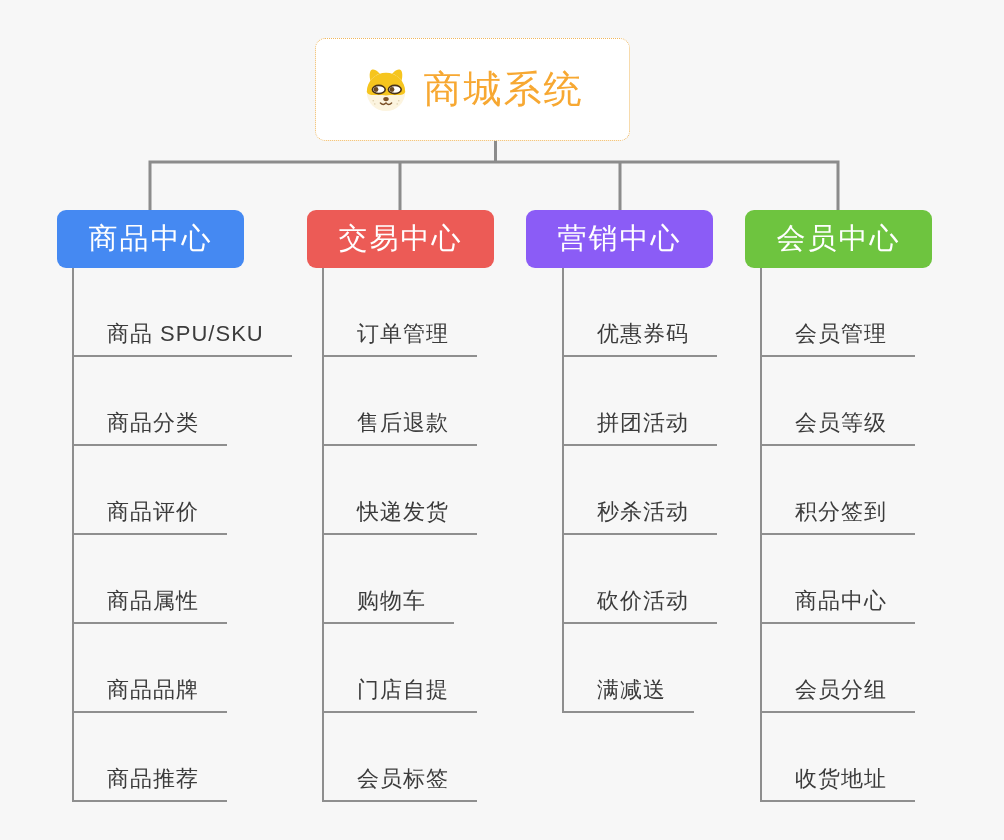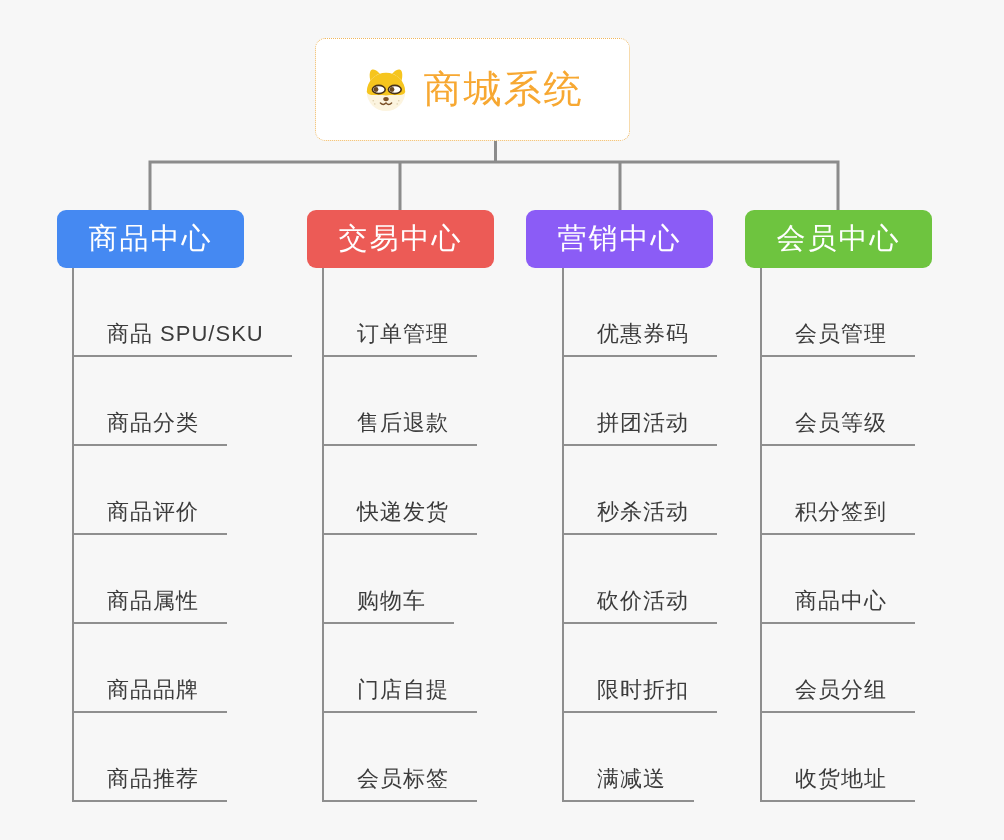--- a/index.html
+++ b/index.html
@@ -152,23 +152,20 @@
         <li>
           <span>拼团活动</span>
         </li>
         <li>
           <span>秒杀活动</span>
         </li>
         <li>
           <span>砍价活动</span>
         </li>
         <li>
-          <span>限时折扣</span>
-        </li>
-        <li>
           <span>满减送</span>
         </li>
       </ul>
       <div class="branch-header h3" style="background: rgb(110, 196, 63);">
         <span class="branch-label">会员中心</span>
       </div>
       <ul class="children c3">
         <li>
           <span>会员管理</span>
         </li>

